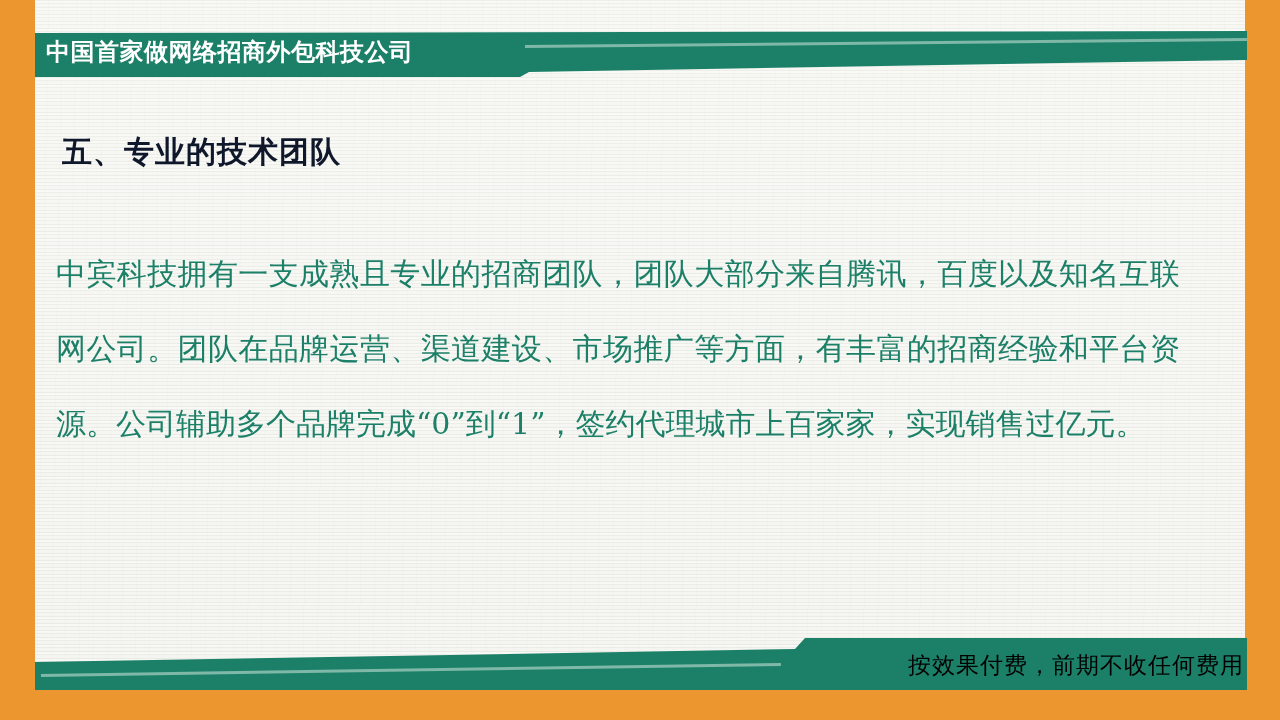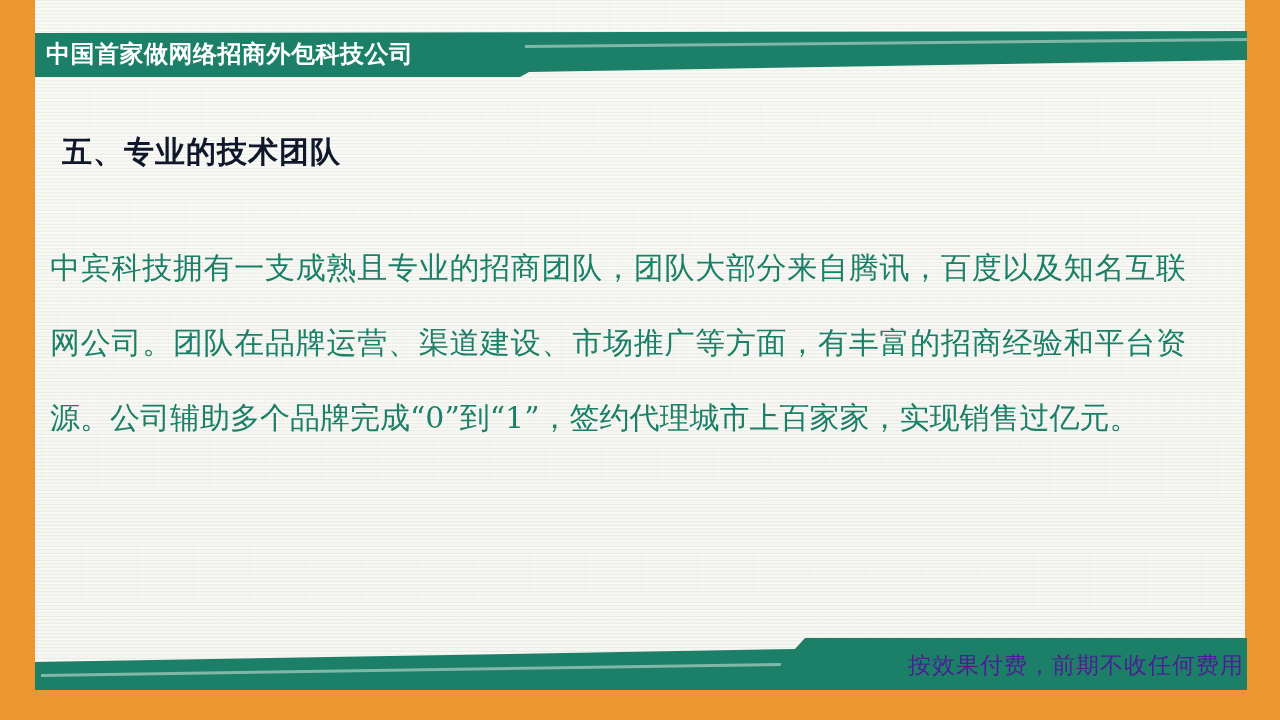--- a/index.html
+++ b/index.html
@@ -92,21 +92,21 @@
     transform: rotate(-0.55deg);
     transform-origin: left center;
   }
   .header-title {
     position: absolute;
     left: 46px;
     top: 31px;
     height: 46px;
     line-height: 46px;
     color: #ffffff;
-    font-family: Liberation Serif, serif;
+    font-family: Liberation Mono, monospace;
     font-weight: bold;
     font-size: 24px;
     letter-spacing: 0.5px;
     white-space: nowrap;
   }
 
   
   .section-heading {
     position: absolute;
     left: 62px;
@@ -127,21 +127,21 @@
     width: 1140px;
     color: #1c8068;
     font-family: "DejaVu Serif", "Liberation Serif", serif;
     font-size: 30px;
     line-height: 75px;
     letter-spacing: 0px;
     text-align: justify;
     text-justify: inter-character;
   }
   .body-copy p {
-    margin: 2px;
+    margin: 8px;
   }
 
   
   .footer-band {
     position: absolute;
     left: 35px;
     top: 638px;
     width: 1212px;
     height: 52px;
   }
@@ -170,21 +170,21 @@
     background: #7fb8a9;
     transform: rotate(-0.85deg);
     transform-origin: left center;
   }
   .footer-text {
     position: absolute;
     right: 36px;
     top: 638px;
     height: 52px;
     line-height: 54px;
-    color: #4c1d95;
+    color: #000000;
     font-family: "DejaVu Sans", "Liberation Sans", sans-serif;
     font-size: 23px;
     letter-spacing: 1px;
     white-space: nowrap;
   }
 </style>
 </head>
 <body>
 
 <div id="slide">

